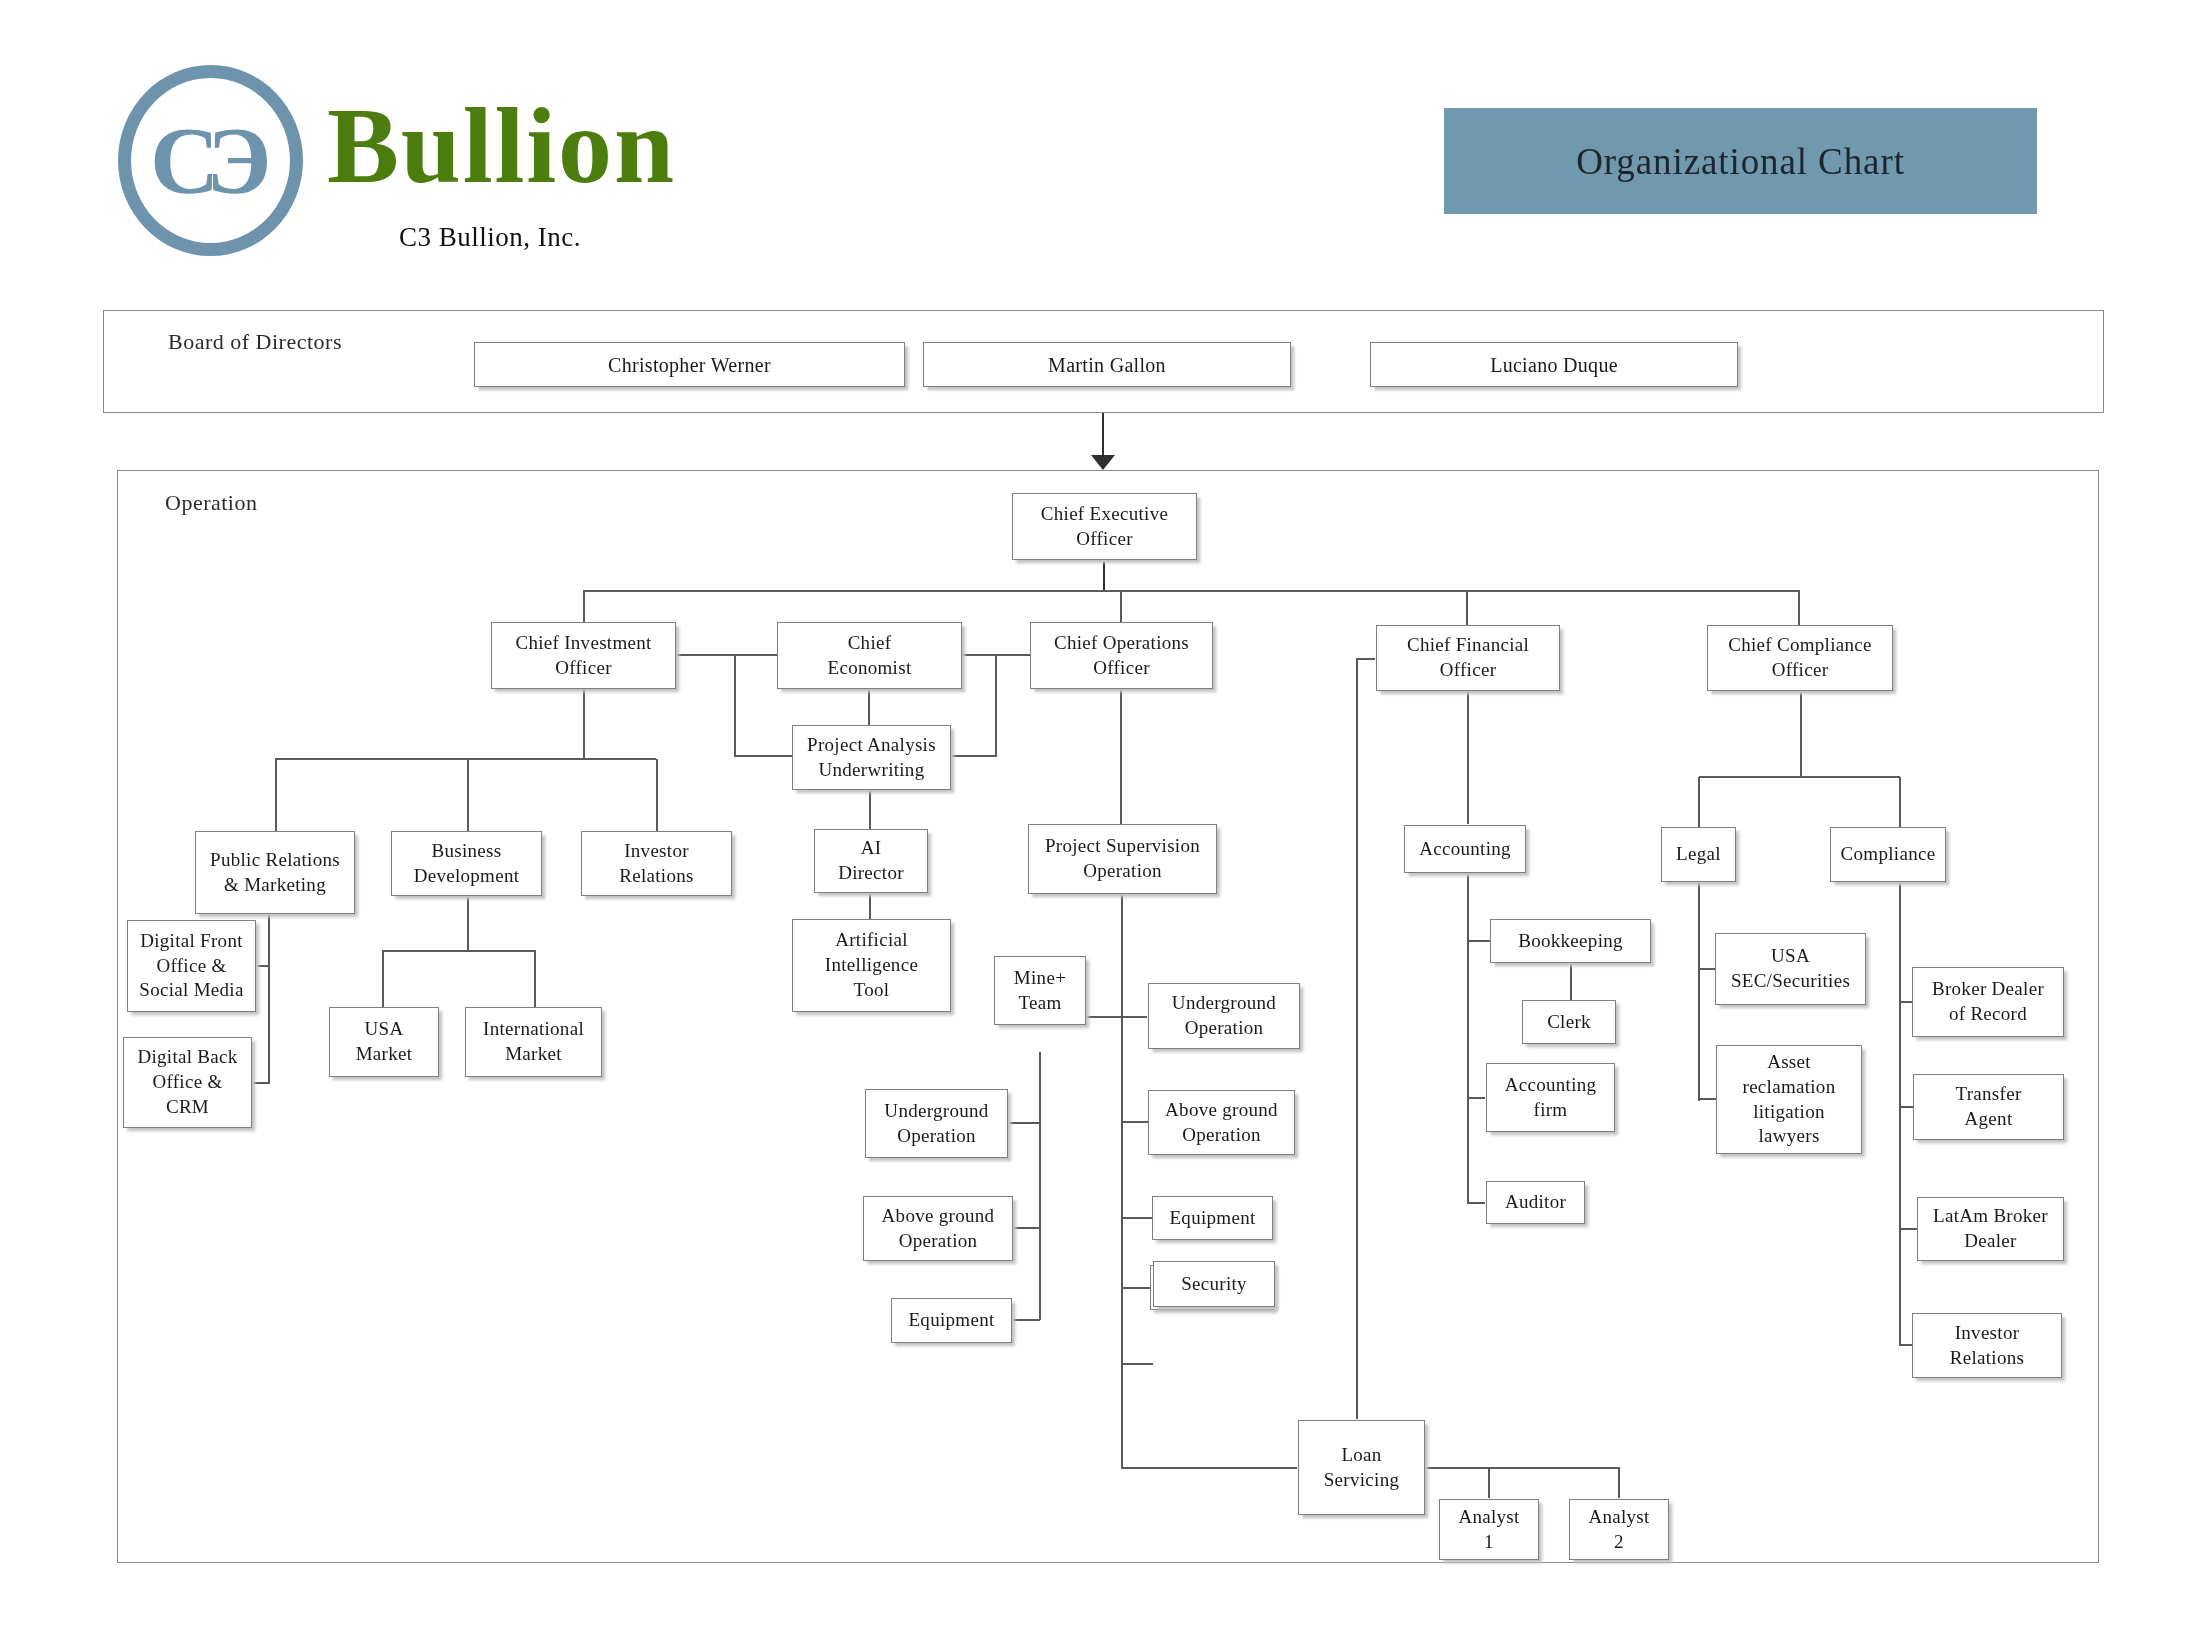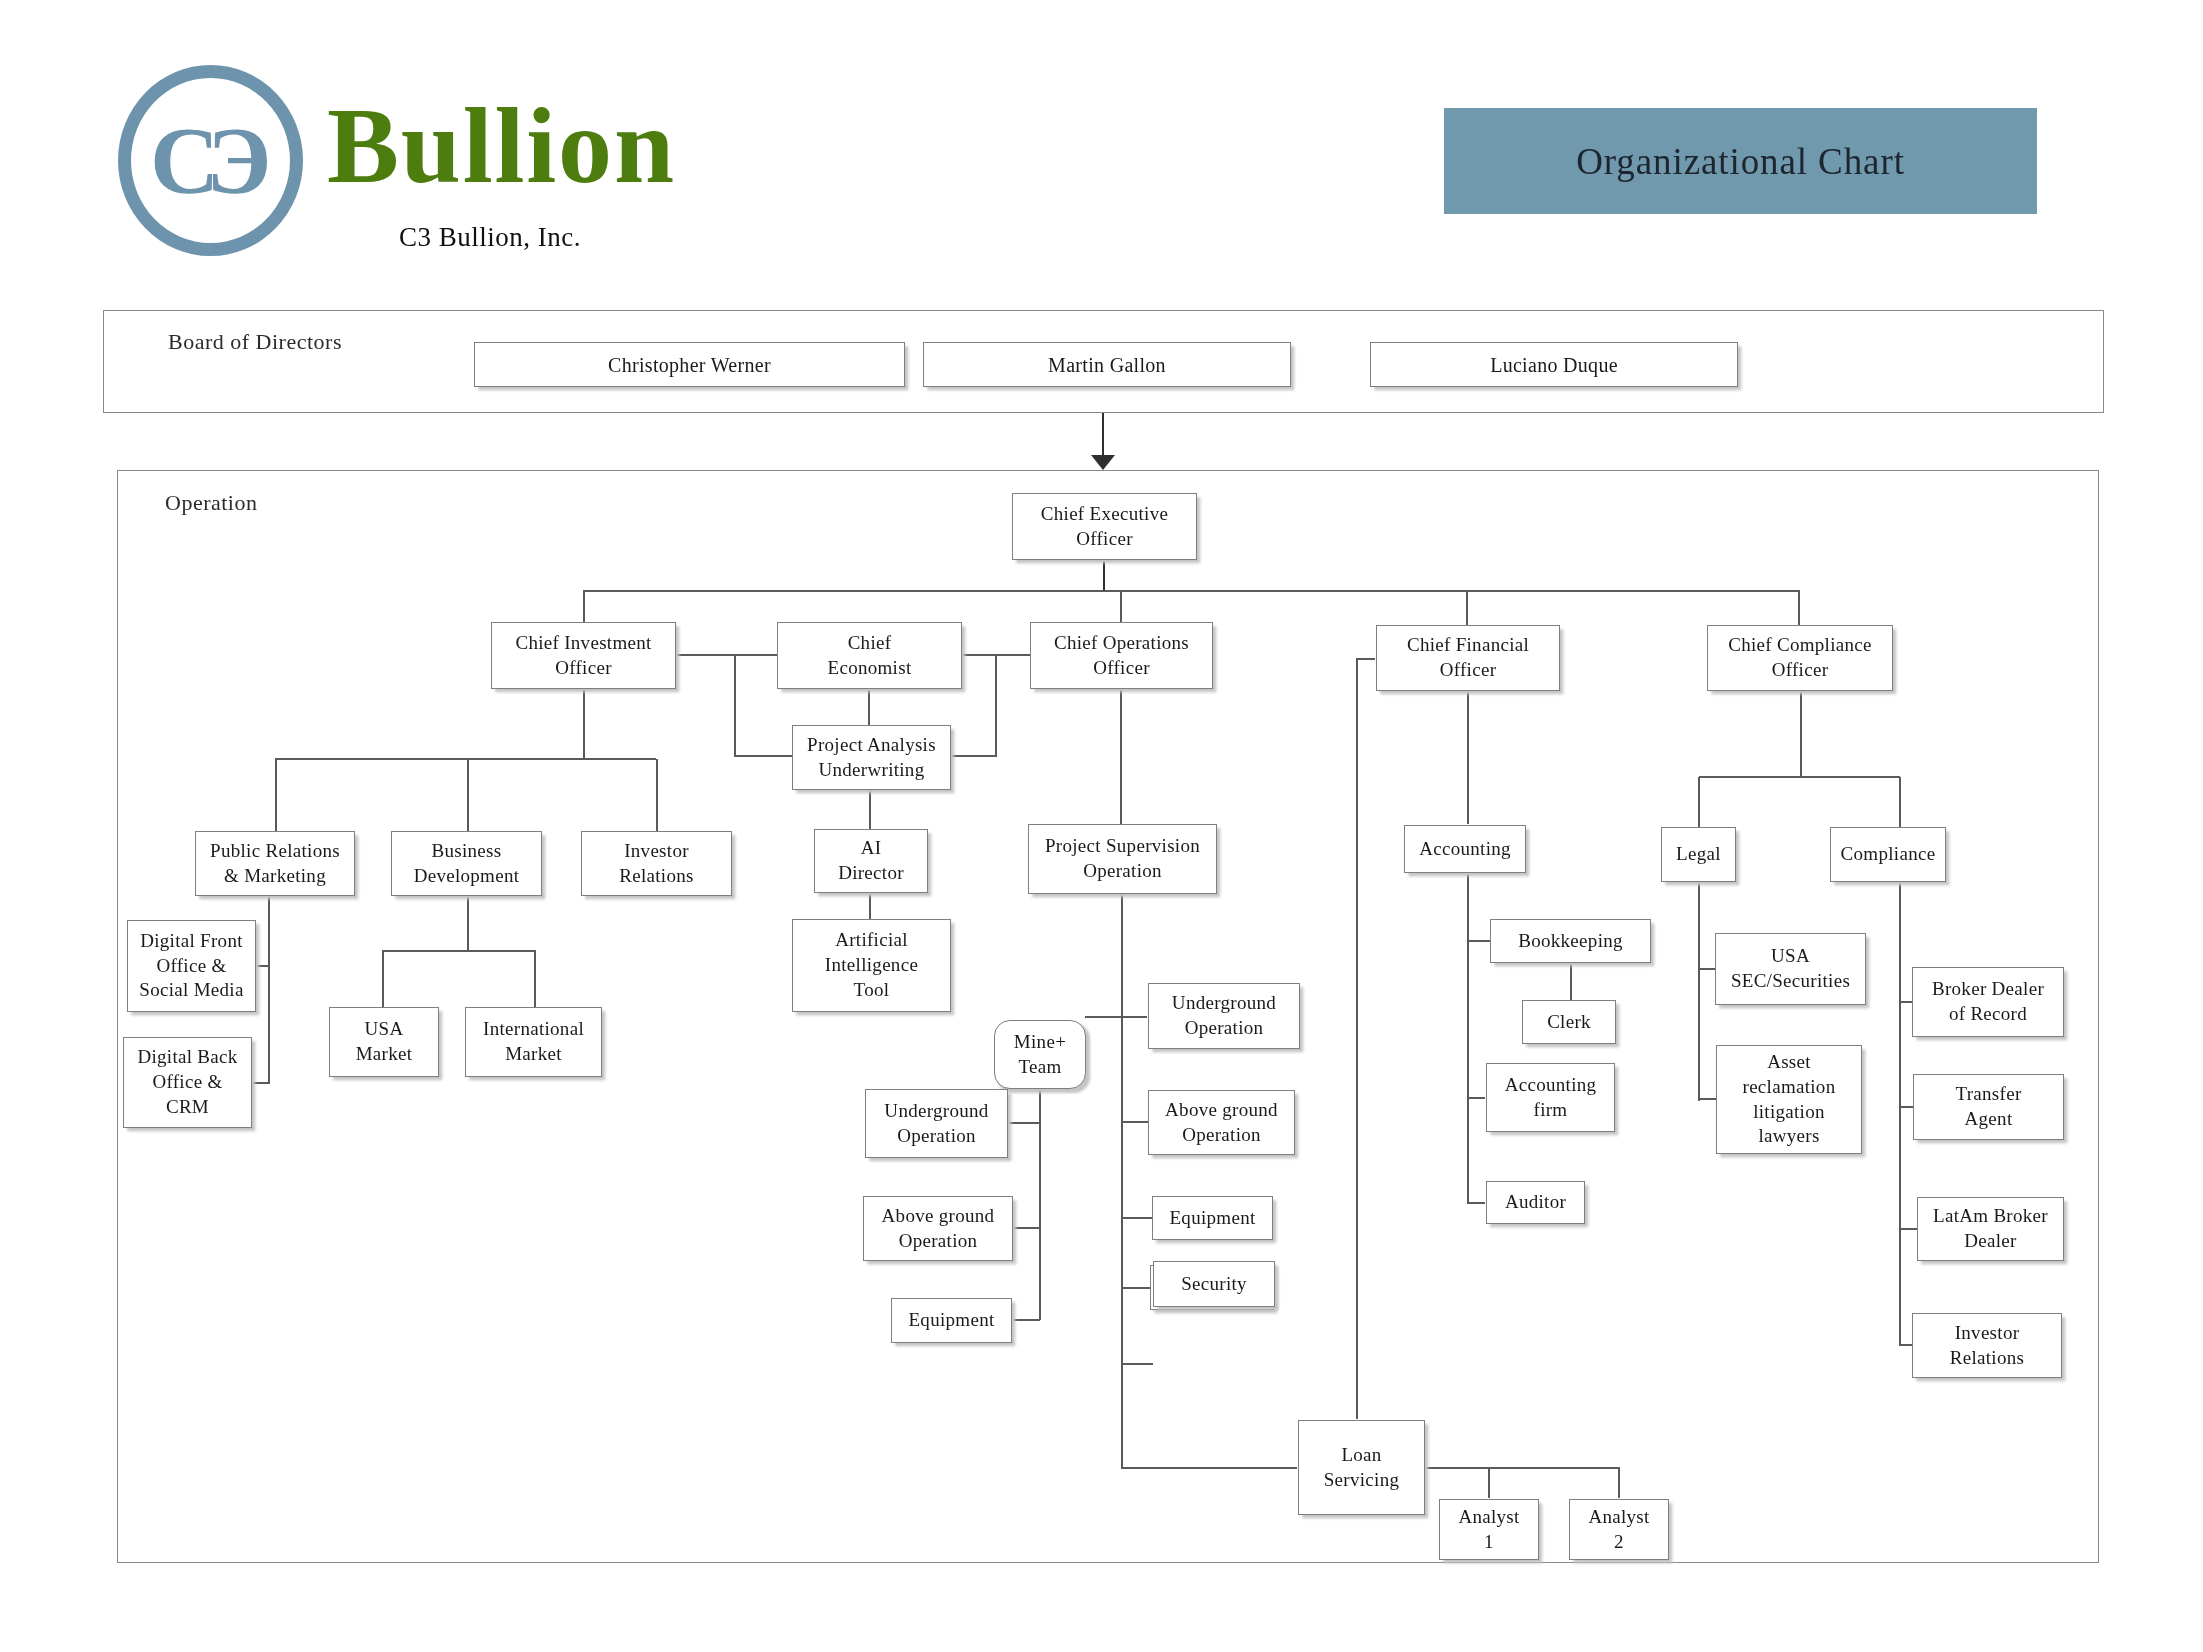--- a/index.html
+++ b/index.html
@@ -151,39 +151,39 @@
 Officer</div>
       <div class="node" style="left: 1707px; top: 625px; width: 186px; height: 66px;">Chief Compliance
 Officer</div>
       <div class="node" style="left: 792px; top: 725px; width: 159px; height: 65px; text-align: center;">Project Analysis
 Underwriting</div>
       <div class="node" style="left: 814px; top: 829px; width: 114px; height: 64px;">AI
 Director</div>
       <div class="node" style="left: 792px; top: 919px; width: 159px; height: 93px;">Artificial
 Intelligence
 Tool</div>
-      <div class="node" style="left: 195px; top: 831px; width: 160px; height: 65px;">Public Relations
+      <div class="node" style="left: 195px; top: 831px; width: 160px; height: 83px;">Public Relations
 &amp; Marketing</div>
       <div class="node" style="left: 391px; top: 831px; width: 151px; height: 65px;">Business
 Development</div>
       <div class="node" style="left: 581px; top: 831px; width: 151px; height: 65px;">Investor
 Relations</div>
       <div class="node" style="left: 127px; top: 920px; width: 129px; height: 92px;">Digital Front
 Office &amp;
 Social Media</div>
       <div class="node" style="left: 123px; top: 1037px; width: 129px; height: 91px;">Digital Back
 Office &amp;
 CRM</div>
       <div class="node" style="left: 329px; top: 1007px; width: 110px; height: 70px;">USA
 Market</div>
       <div class="node" style="left: 465px; top: 1007px; width: 137px; height: 70px;">International
 Market</div>
       <div class="node" style="left: 1028px; top: 824px; width: 189px; height: 70px;">Project Supervision
 Operation</div>
-      <div class="node" style="left: 994px; top: 1020px; width: 92px; height: 69px; border-radius: 16px;">Mine+
+      <div class="node" style="left: 994px; top: 956px; width: 92px; height: 69px;">Mine+
 Team</div>
       <div class="node" style="left: 865px; top: 1089px; width: 143px; height: 69px;">Underground
 Operation</div>
       <div class="node" style="left: 863px; top: 1196px; width: 150px; height: 65px;">Above ground
 Operation</div>
       <div class="node" style="left: 891px; top: 1298px; width: 121px; height: 45px;">Equipment</div>
       <div class="node" style="left: 1148px; top: 983px; width: 152px; height: 66px;">Underground
 Operation</div>
       <div class="node" style="left: 1148px; top: 1090px; width: 147px; height: 65px;">Above ground
 Operation</div>

